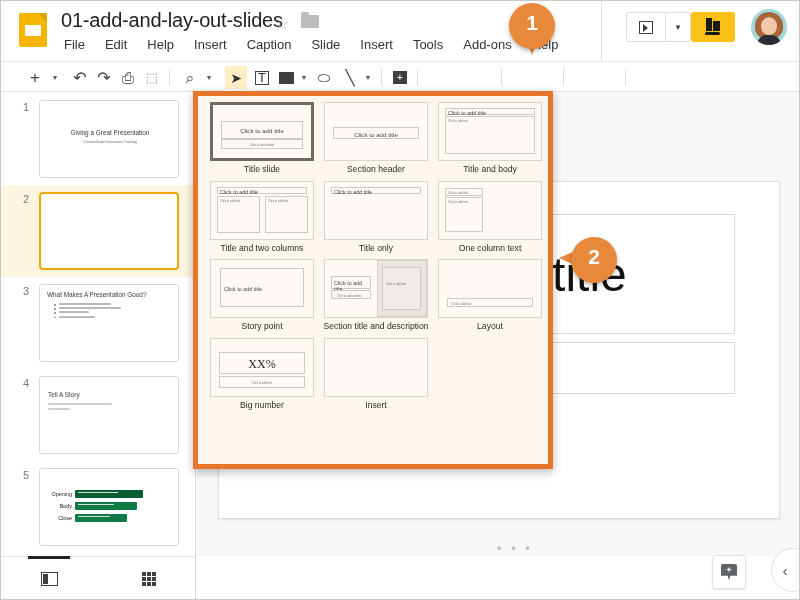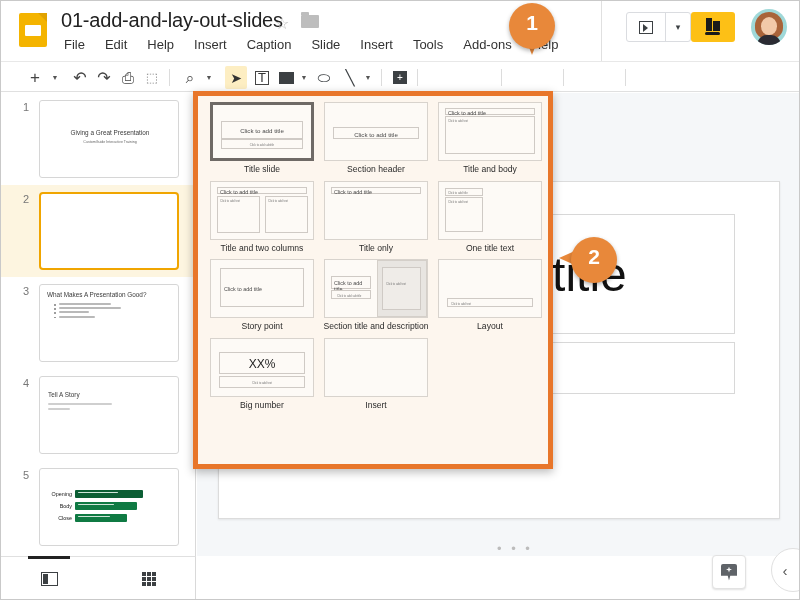--- a/index.html
+++ b/index.html
@@ -95,21 +95,21 @@
   .lay-grid { position:absolute; left:7px; top:6px; width:342px; display:flex; flex-wrap:wrap; }
   .lay-item { width:114px; display:flex; flex-direction:column; align-items:center; margin-bottom:6px; }
   .lay-thumb { width:104px; height:59px; background:#fdfaf6; border:1px solid #d8d3cd; position:relative; overflow:hidden; }
   .lay-item.selected .lay-thumb { border:3px solid #6f6a66; }
   .lay-label { font-size:8.6px; color:#2b2b2b; margin-top:3px; text-align:center; line-height:1.25; width:108px; }
   .lt-box { position:absolute; border:1px solid #cfcac5; background:#fdfaf6; }
   .lt-t { position:absolute; font-size:5.4px; color:#4a4a4a; }
   .lt-t.big { font-size:6.2px; text-align:center; width:100%; }
   .lt-t.tiny { font-size:2.8px; color:#777; }
   .lt-gray { position:absolute; background:#e8e5e1; border:1px solid #d4cfc9; }
-  .lt-xx { position:absolute; width:100%; text-align:center; font-size:12px; color:#1f1f1f; }
+  .lt-xx { position:absolute; width:100%; text-align:center; font-size:12px; color:#1f1f1f;font-family:Liberation Serif, serif; }
 
   
   .pin1 { position:absolute; left:508px; top:2px; width:46px; height:52px; }
   .pin1 .ball { position:absolute; left:0; top:0; width:46px; height:46px; background:#e8883a; border-radius:50%; box-shadow:0 2px 4px rgba(0,0,0,.3); }
   .pin1 .tail { position:absolute; left:16px; top:34px; width:0; height:0; border-left:7px solid transparent; border-right:7px solid transparent; border-top:18px solid #e8883a; }
   .pin1 .n { position:absolute; left:0; top:8px; width:46px; text-align:center; font-size:21px; color:#fff; font-weight:bold; }
   .pin2 { position:absolute; left:558px; top:236px; width:58px; height:48px; }
   .pin2 .ball { position:absolute; left:12px; top:0; width:46px; height:46px; background:#e8883a; border-radius:50%; box-shadow:0 2px 4px rgba(0,0,0,.3); }
   .pin2 .tail { position:absolute; left:0px; top:13px; width:0; height:0; border-top:8px solid transparent; border-bottom:8px solid transparent; border-right:18px solid #e8883a; }
   .pin2 .n { position:absolute; left:12px; top:8px; width:46px; text-align:center; font-size:21px; color:#fff; font-weight:bold; }
@@ -361,21 +361,21 @@
 
       <div class="lay-item">
         <div class="lay-thumb">
           <div class="lt-box" style="left:6px;top:6px;width:38px;height:8px;">
             <div class="lt-t tiny" style="left:2px;top:2px;">Click to add title</div>
           </div>
           <div class="lt-box" style="left:6px;top:15px;width:38px;bottom:7px;">
             <div class="lt-t tiny" style="left:2px;top:2px;">Click to add text</div>
           </div>
         </div>
-        <div class="lay-label">One title text</div>
+        <div class="lay-label">One column text</div>
       </div>
 
       <div class="lay-item">
         <div class="lay-thumb">
           <div class="lt-box" style="left:9px;top:8px;right:9px;bottom:10px;">
             <div class="lt-t" style="left:3px;top:17px;">Click to add title</div>
           </div>
         </div>
         <div class="lay-label">Story point</div>
       </div>

